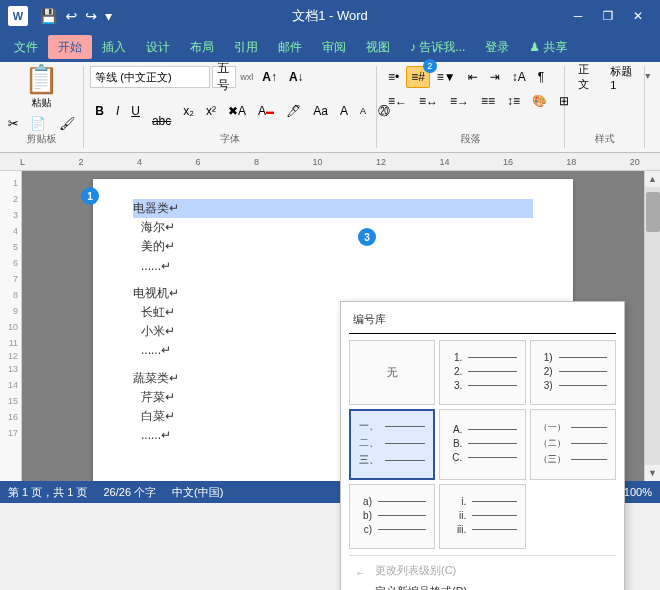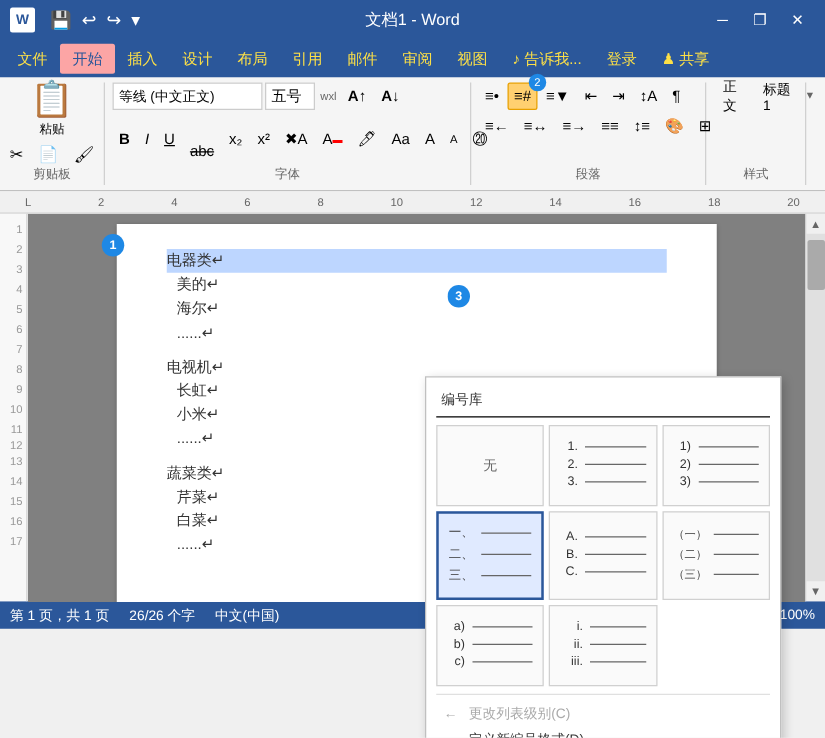--- a/index.html
+++ b/index.html
@@ -72,21 +72,21 @@
 
     
     .menu-bar {
       background: #2b579a;
       height: 30px;
       display: flex;
       align-items: center;
       padding: 0 4px;
     }
     .menu-item {
-      color: #fde047;
+      color: #86efac;
       padding: 4px 10px;
       cursor: pointer;
       font-size: 12px;
       border-radius: 2px;
       height: 24px;
       display: flex;
       align-items: center;
     }
     .menu-item.active { background: #fca5a5; color: #2b579a; }
 
@@ -414,21 +414,21 @@
       <div class="ribbon-btn" style="font-size:13px;">📄</div>
       <div class="ribbon-btn" style="font-size:13px;">🖌</div>
     </div>
     <span class="group-label">剪贴板</span>
   </div>
 
   <div class="ribbon-group" style="min-width:200px;">
     <div class="group-row">
       <div class="font-box" style="min-width:120px; font-size:11px;">等线 (中文正文)</div>
       <div style="display:flex; align-items:center; gap:2px;">
-        <div class="font-size-box" style="width:40px;">五号</div>
+        <div class="font-size-box" style="width:24px;">五号</div>
         <span style="font-size:9px; color:#666; padding:0 2px;">wxl</span>
         <div class="ribbon-btn" style="font-weight:bold;">A↑</div>
         <div class="ribbon-btn" style="font-weight:bold;">A↓</div>
       </div>
     </div>
     <div class="group-row">
       <div class="ribbon-btn" style="font-weight:bold;">B</div>
       <div class="ribbon-btn" style="font-style:italic;">I</div>
       <div class="ribbon-btn" style="text-decoration:underline;">U</div>
       <div class="ribbon-btn" style="text-decoration:line-through;margin-top:20px;">abc</div>
@@ -524,22 +524,22 @@
 
   <div style="flex:1; background:#808080; overflow:auto; display:flex; justify-content:center;">
     <div class="doc-page">
 
       <div style="position:absolute; left:-12px; top:8px; width:18px; height:18px; background:#1e88e5; color:white; border-radius:50%; font-size:10px; font-weight:bold; display:flex; align-items:center; justify-content:center; z-index:10;">1</div>
 
       <div class="doc-content">
 
         <div class="doc-section">
           <div style="background:#bdd6ff; display:block;">电器类↵</div>
+          <div class="doc-item">海尔↵</div>
           <div class="doc-item">美的↵</div>
-          <div class="doc-item">海尔↵</div>
           <div class="doc-item">......↵</div>
         </div>
 
         <div class="doc-section">
           <div>电视机↵</div>
           <div class="doc-item">长虹↵</div>
           <div class="doc-item">小米↵</div>
           <div class="doc-item">......↵</div>
         </div>
 

